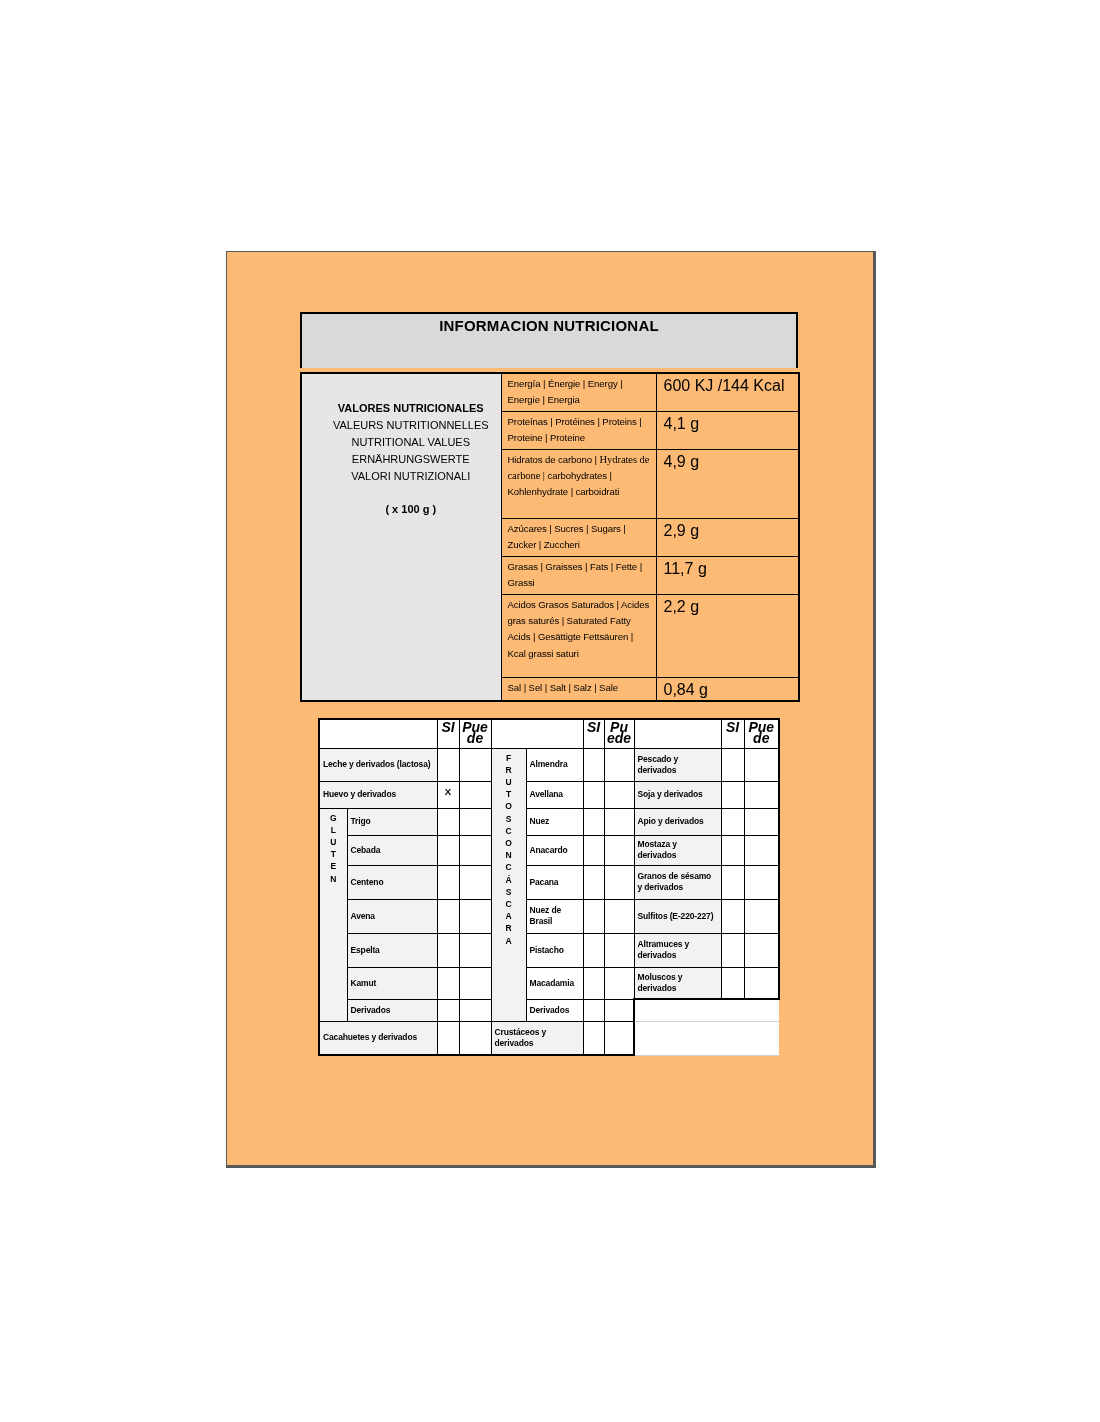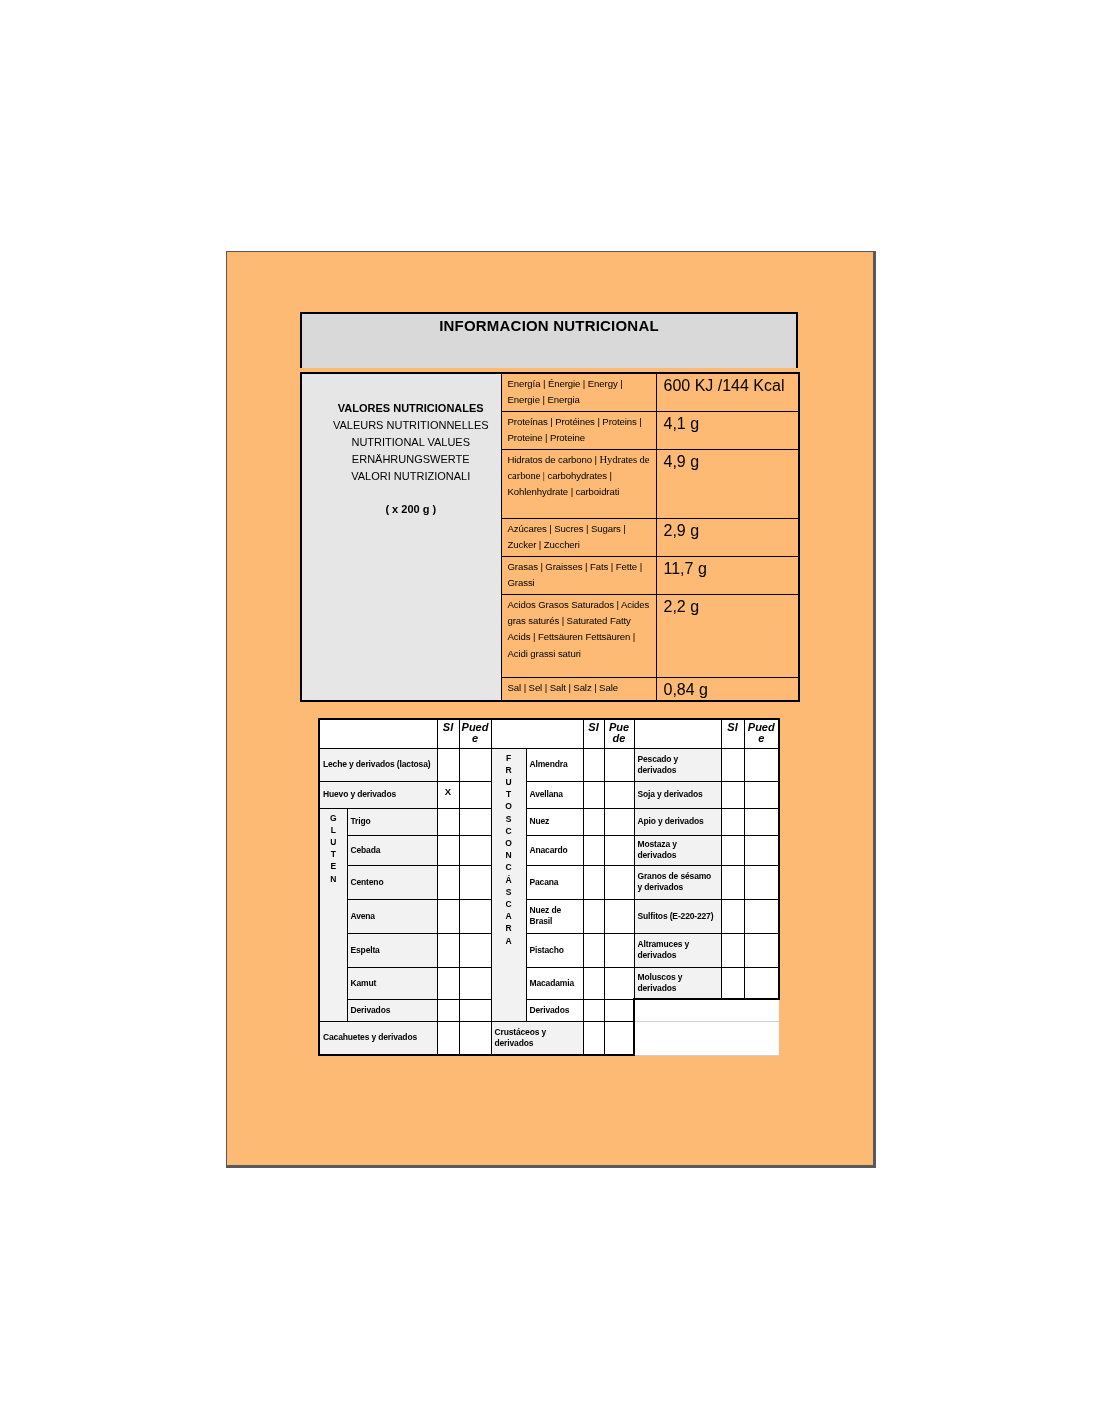--- a/index.html
+++ b/index.html
@@ -25,21 +25,21 @@
   .br2{border-right-width:2px !important;}
   .bt2{border-top-width:2px !important;margin-top:44px;}
   .bb2{border-bottom-width:2px !important;}
 
   
   .alg{position:absolute;left:91px;top:461px;width:460px;}
   .alg-head{box-sizing:border-box;width:460px;height:24px;background:#d9d9d9;border:2px solid #000;border-bottom:none;
             text-align:center;font-size:14px;font-weight:bold;padding-top:3px;color:#000;}
   .atable{border-collapse:collapse;table-layout:fixed;width:460px;margin-top:5px;}
   .atable td{border:1px solid #000;vertical-align:middle;overflow:hidden;color:#000;}
-  .hc{background:#fff;font-weight:bold;font-style:italic;font-size:11px;line-height:11px;
+  .hc{background:#fff;font-weight:bold;font-style:italic;font-size:14px;line-height:11px;
       text-align:center;vertical-align:top !important;padding:2px 2px;overflow-wrap:anywhere;}
   .lbl{background:#f2f2f2;font-weight:bold;font-size:8.5px;letter-spacing:-0.15px;line-height:11px;padding:2px 3px;}
   .w{background:#fff;}
   .nw{white-space:nowrap;}
   .chk{background:#fff;}
   .mark{text-align:center;font-weight:bold;font-size:9.5px;vertical-align:top !important;padding-top:4px;}
   .vert{background:#f2f2f2;font-weight:bold;font-size:8.5px;line-height:12.2px;text-align:center;
         vertical-align:top !important;padding-top:3px;}
   .empty{border:none !important;background:#fff;}
   .fb{border-bottom:1px solid #c9d0dc !important;}
@@ -61,21 +61,21 @@
             <col style="width: 143px;">
           </colgroup>
         <tbody id="nutri-tbody">
             <tr style="height: 38px;">
               <td rowspan="7" class="nleft bl2 bt2 bb2">
                 <div class="b">VALORES NUTRICIONALES</div>
                 <div>VALEURS NUTRITIONNELLES</div>
                 <div>NUTRITIONAL VALUES</div>
                 <div>ERNÄHRUNGSWERTE</div>
                 <div>VALORI NUTRIZIONALI</div>
-                <div class="serving">( x 200 g )</div>
+                <div class="serving">( x 100 g )</div>
               </td>
               <td class="nlab bt2"><span>Energía | Énergie | Energy | Energie | Energia</span></td>
               <td class="nval br2 bt2">600 KJ /144 Kcal</td>
             </tr>
             <tr style="height: 38px;">
               <td class="nlab"><span>Proteínas | Protéines | Proteins | Proteine | Proteine</span></td>
               <td class="nval br2">4,1 g</td>
             </tr>
             <tr style="height: 69px;">
               <td class="nlab"><span>Hidratos de carbono | </span><span class="serif">Hydrates de carbone | </span><span>carbohydrates | Kohlenhydrate  | carboidrati</span></td>
@@ -83,21 +83,21 @@
             </tr>
             <tr style="height: 38px;">
               <td class="nlab"><span>Azúcares | Sucres | Sugars | Zucker | Zuccheri</span></td>
               <td class="nval br2">2,9 g</td>
             </tr>
             <tr style="height: 38px;">
               <td class="nlab"><span>Grasas | Graisses  | Fats | Fette | Grassi</span></td>
               <td class="nval br2">11,7 g</td>
             </tr>
             <tr style="height: 83px;">
-              <td class="nlab"><span>Acidos Grasos Saturados | Acides gras saturés | Saturated Fatty Acids | Fettsäuren Fettsäuren | Acidi grassi saturi</span></td>
+              <td class="nlab"><span>Acidos Grasos Saturados | Acides gras saturés | Saturated Fatty Acids | Gesättigte Fettsäuren | Kcal grassi saturi</span></td>
               <td class="nval br2">2,2 g</td>
             </tr>
             <tr style="height: 24px;">
               <td class="nlab bb2"><span>Sal | Sel | Salt  | Salz | Sale</span></td>
               <td class="nval br2 bb2">0,84 g</td>
             </tr>
           </tbody>
       </table>
     </div>
 

